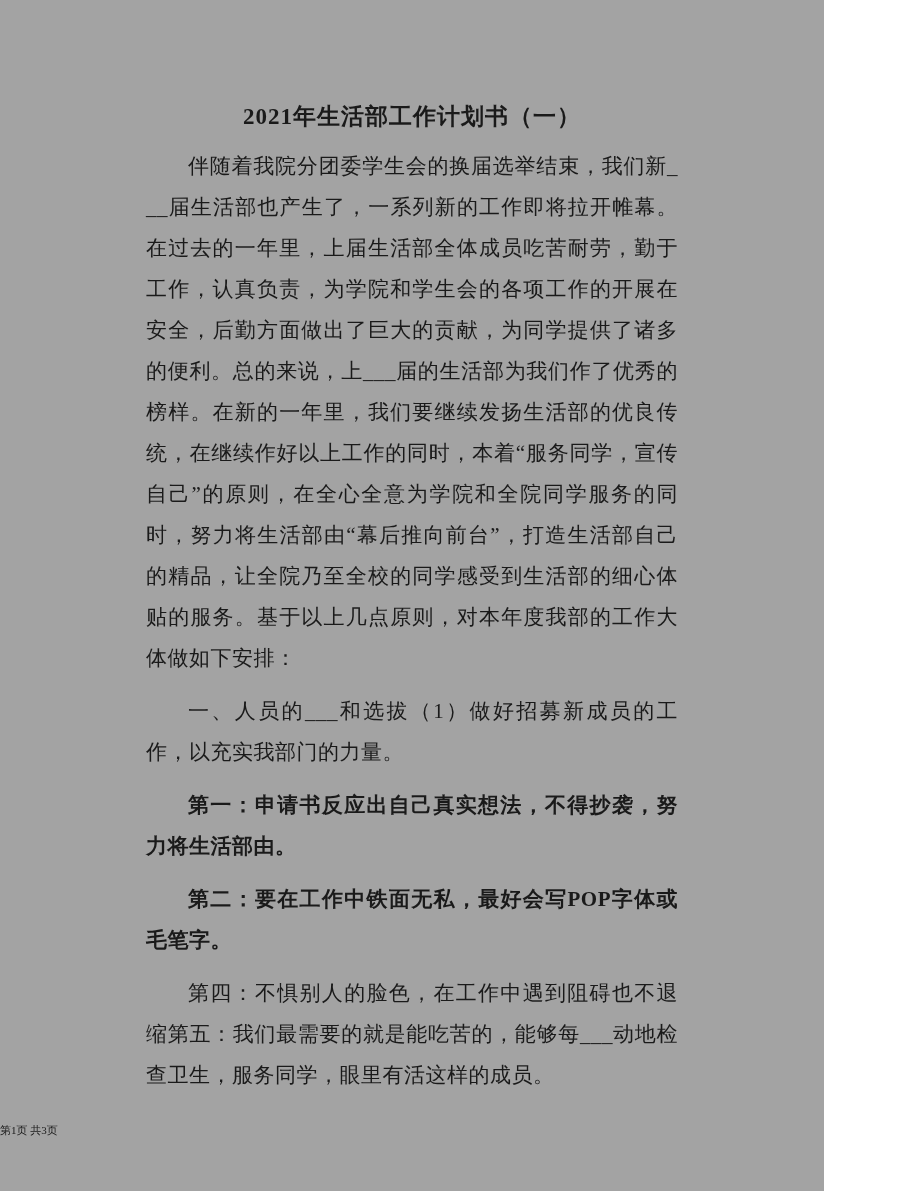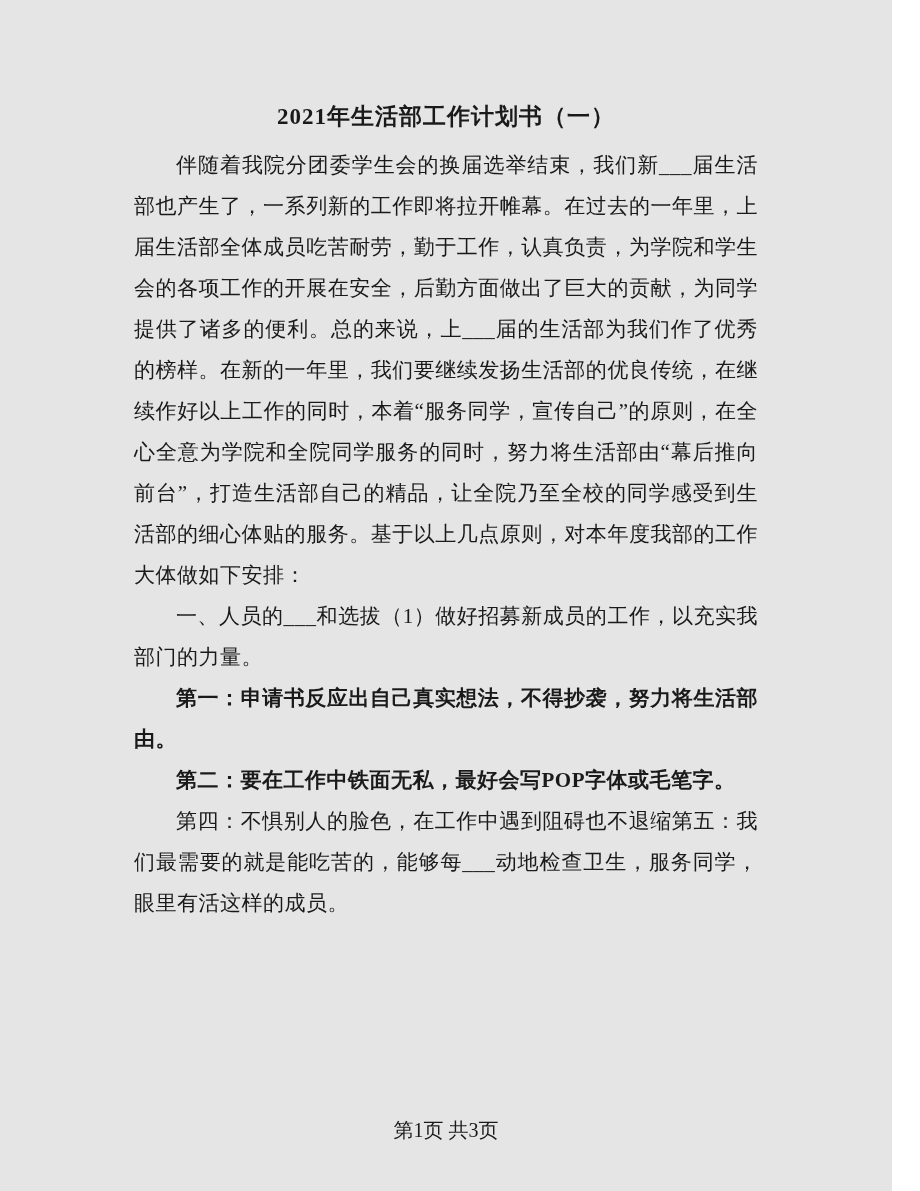--- a/index.html
+++ b/index.html
@@ -2,58 +2,57 @@
 <html><head>
 <meta charset="utf-8">
 <style>
   html, body {
     margin: 0;
     padding: 0;
     background: #ffffff;
   }
   .page {
     position: relative;
-    width: 892px;
+    width: 824px;
     height: 1191px;
-    background: #e5e5e5;
+    background: #a3a3a3;
     color: #1a1a1a;
     font-family: "Liberation Serif", "DejaVu Serif", serif;
     overflow: hidden;
     box-sizing: border-box;
   }
   .content {
     padding: 100px 134px 0 134px;
   }
   .doc-title {
     margin: 0 0 11px 0;
     font-size: 23px;
     font-weight: bold;
     line-height: 34px;
     text-align: center;
     letter-spacing: 1px;
   }
   .doc-body p {
-    margin: 0;
+    margin: 12px;
     font-size: 21px;
     line-height: 41px;
     text-align: justify;
     text-indent: 2em;
     letter-spacing: 0.5px;
     word-break: break-all;
   }
   .doc-body p.b {
     font-weight: bold;
   }
   .page-footer {
     position: absolute;
     left: 0;
     bottom: 50px;
     width: 100%;
-    text-align: center;
-    font-size: 20px;
+    font-size: 11px;
     line-height: 22px;
     color: #1a1a1a;
   }
 </style>
 </head>
 <body>
 
 <div class="page">
   <div class="content">
     <h1 class="doc-title">2021年生活部工作计划书（一）</h1>

